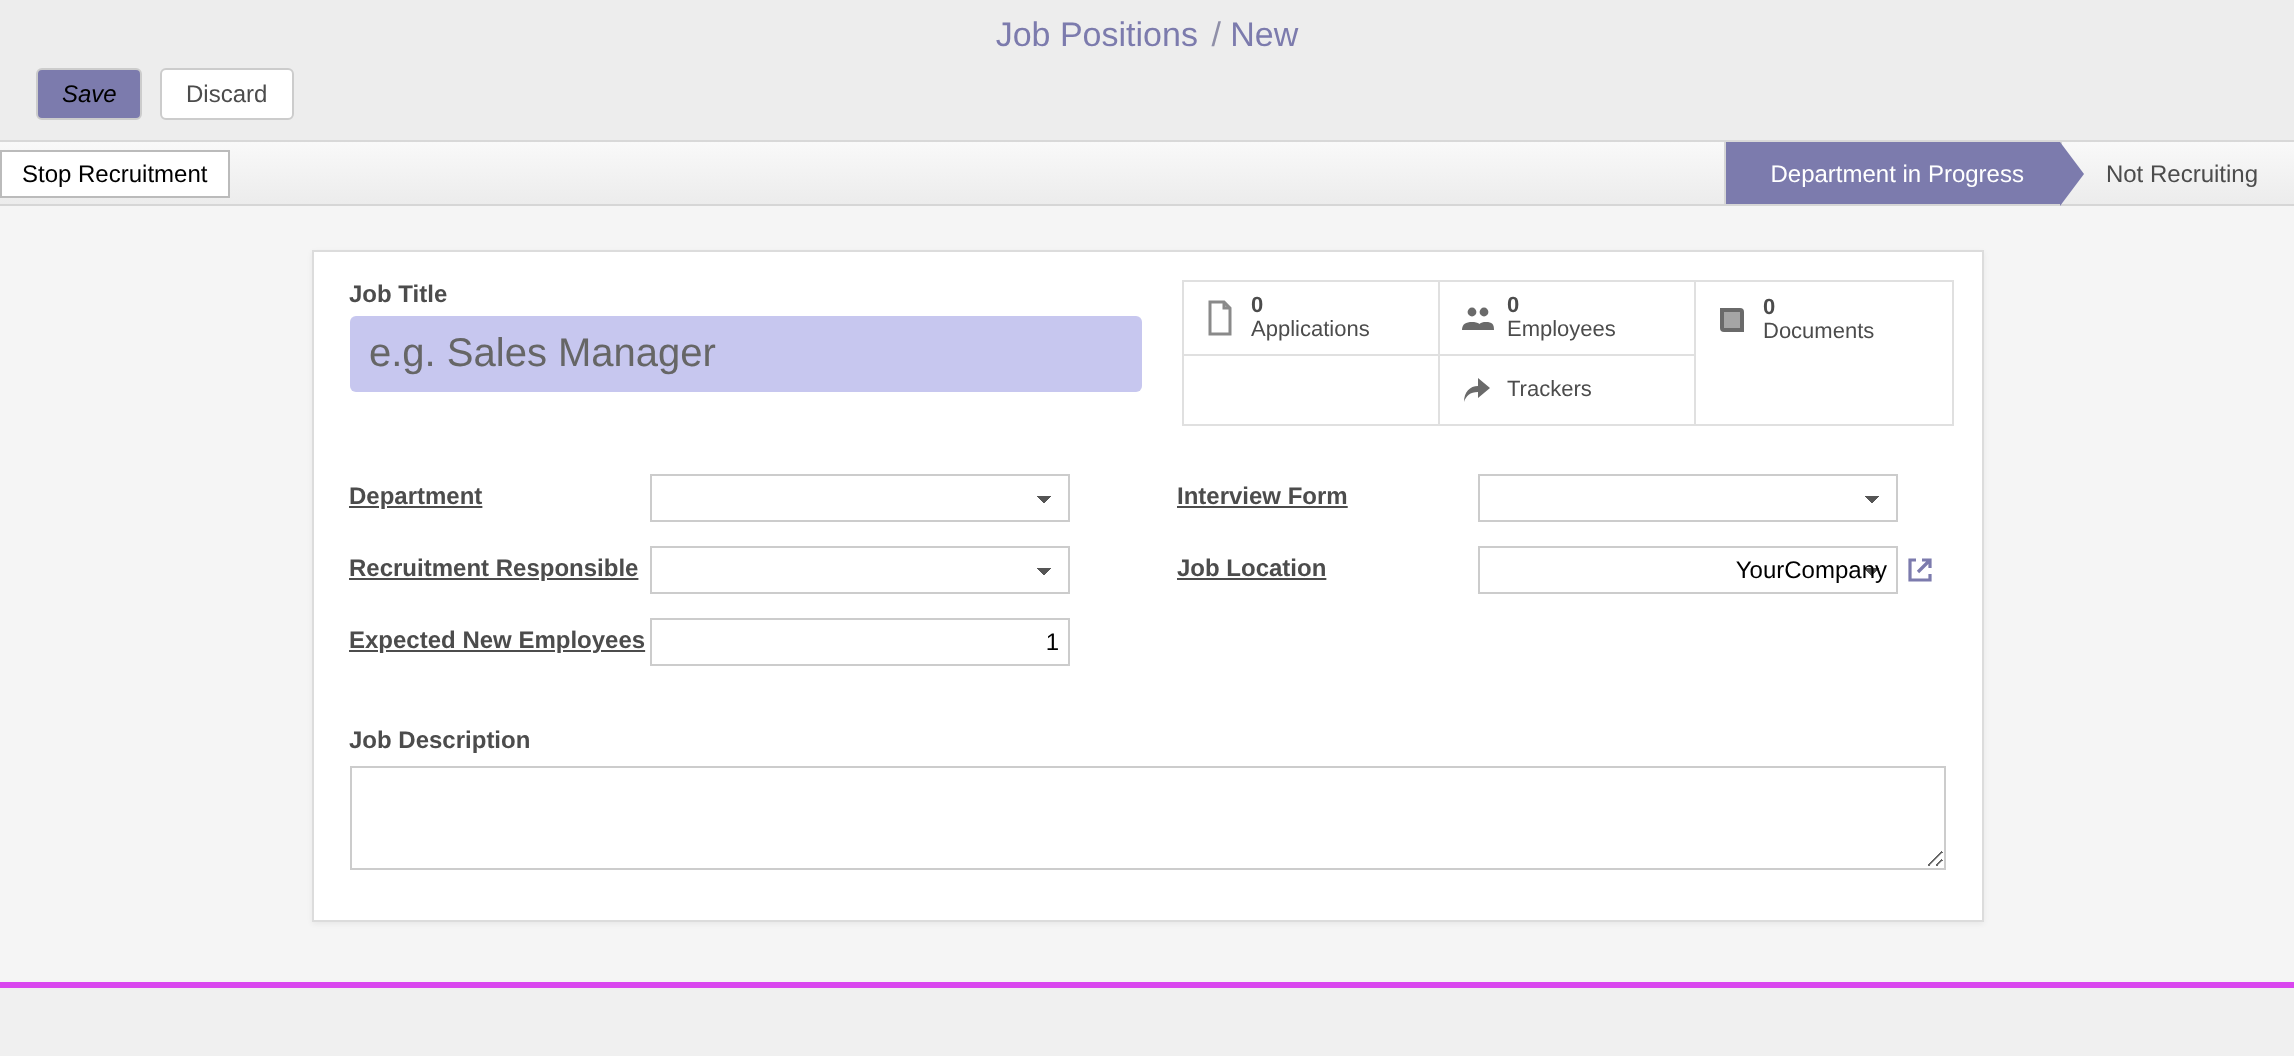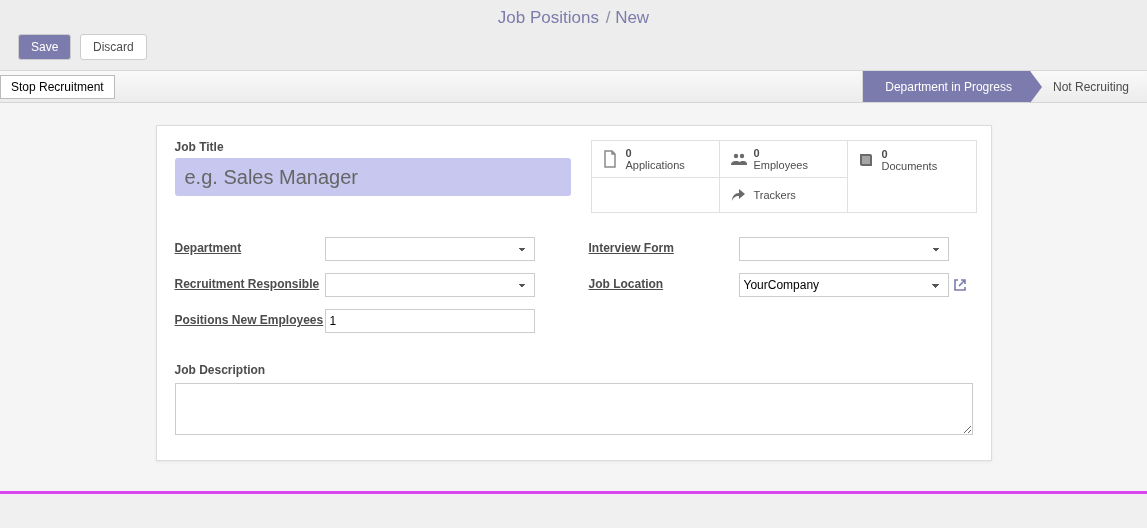--- a/index.html
+++ b/index.html
@@ -29,22 +29,23 @@
   .header-buttons button {
     padding: 5px 12px;
     border: 1px solid #ccc;
     border-radius: 3px;
     font-size: 12px;
     cursor: pointer;
     margin-right: 5px;
   }
   .btn-primary {
     background: #7c7bad;
-    color: #ffffff;
+    color: #000000;
     border-color: #7c7bad;
+    font-style: italic;
   }
   .btn-default {
     background: #fff;
     color: #4c4c4c;
   }
 
   
   .statusbar {
     background: linear-gradient(#f9f9f9, #ececec);
     border-bottom: 1px solid #d6d6d6;
@@ -167,20 +168,21 @@
     text-decoration: underline;
   }
   .field .fwidget { flex: 1; display:flex; align-items:center; gap:4px; }
   .select, .textinput {
     width: 210px;
     height: 24px;
     border: 1px solid #ccc;
     background: #fff;
     font-size: 12px;
     padding: 0 4px;
+    text-align: right;
   }
   .select { appearance: none; background-image: linear-gradient(45deg, transparent 50%, #555 50%), linear-gradient(135deg, #555 50%, transparent 50%); background-position: calc(100% - 12px) 10px, calc(100% - 8px) 10px; background-size: 4px 4px, 4px 4px; background-repeat: no-repeat; }
   .ext-icon { color: #7c7bad; font-size: 14px; cursor: pointer; }
 
   .desc-block { margin-top: 18px; }
   .desc-block .flabel {
     font-weight: bold;
     font-size: 12px;
     display: block;
     margin-bottom: 6px;
@@ -292,21 +294,21 @@
               <select class="select"></select>
             </div>
         </div>
         <div class="field">
           <div class="flabel">Recruitment Responsible</div>
           <div class="fwidget">
               <select class="select"></select>
             </div>
         </div>
         <div class="field">
-          <div class="flabel">Positions New Employees</div>
+          <div class="flabel">Expected New Employees</div>
           <div class="fwidget">
               <input class="textinput" type="text" value="1" style="">
             </div>
         </div>
       </div>
       <div class="col">
         <div class="field">
           <div class="flabel">Interview Form</div>
           <div class="fwidget">
               <select class="select"></select>

